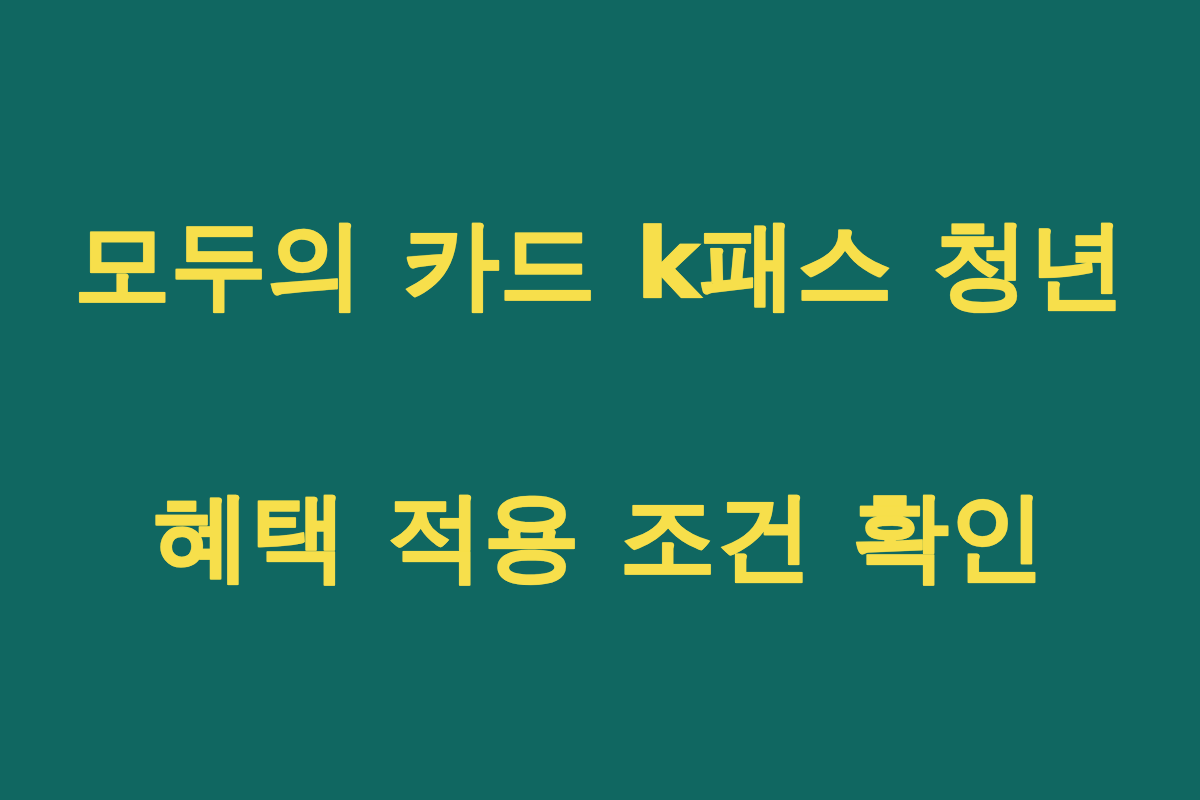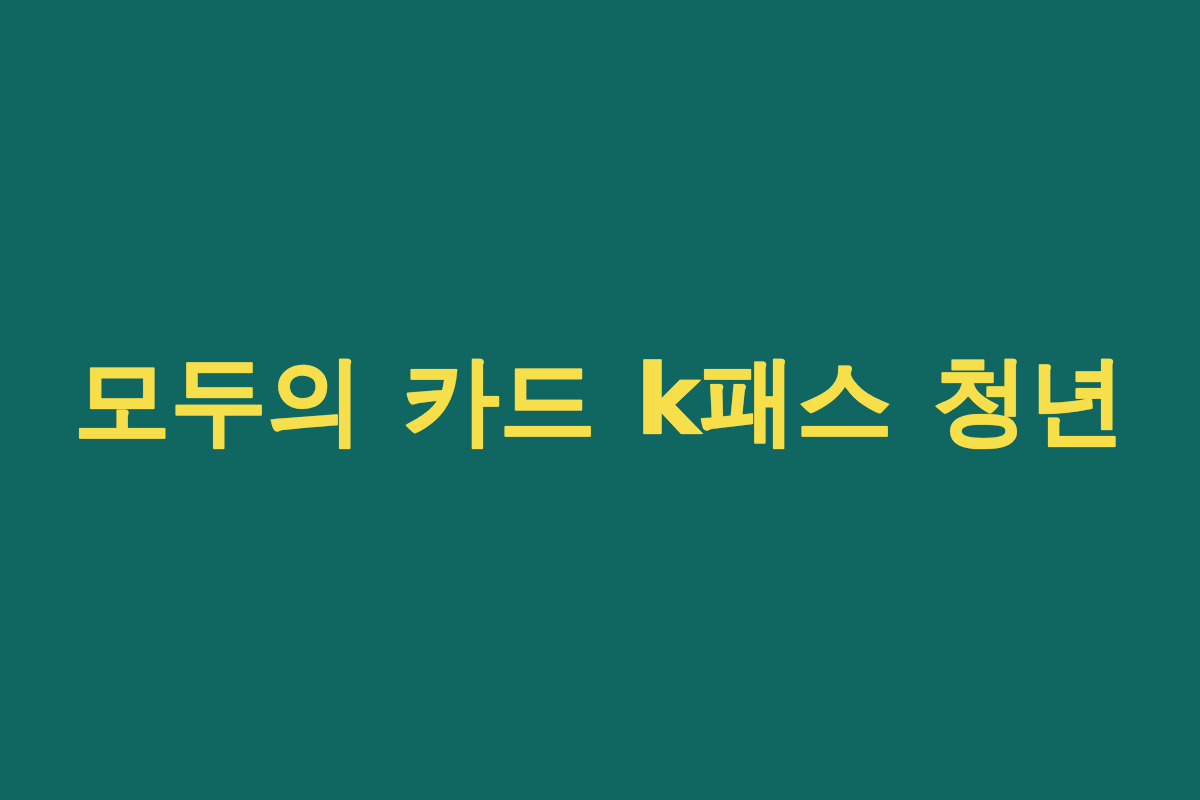--- a/index.html
+++ b/index.html
@@ -57,15 +57,16 @@
     display: block;
   }
 </style>
 </head>
 <body>
 
 <div id="banner" style="background-color: rgb(16, 103, 97);">
 
   <h1 id="headline" style="color: rgb(247, 223, 75); -webkit-text-stroke-color: rgb(247, 223, 75); text-align: center;">
     <span class="line">모두의 카드 k패스 청년</span>
+    <span class="line">혜택 적용 조건 확인</span>
   </h1>
 
 </div>
 
 </body></html>

